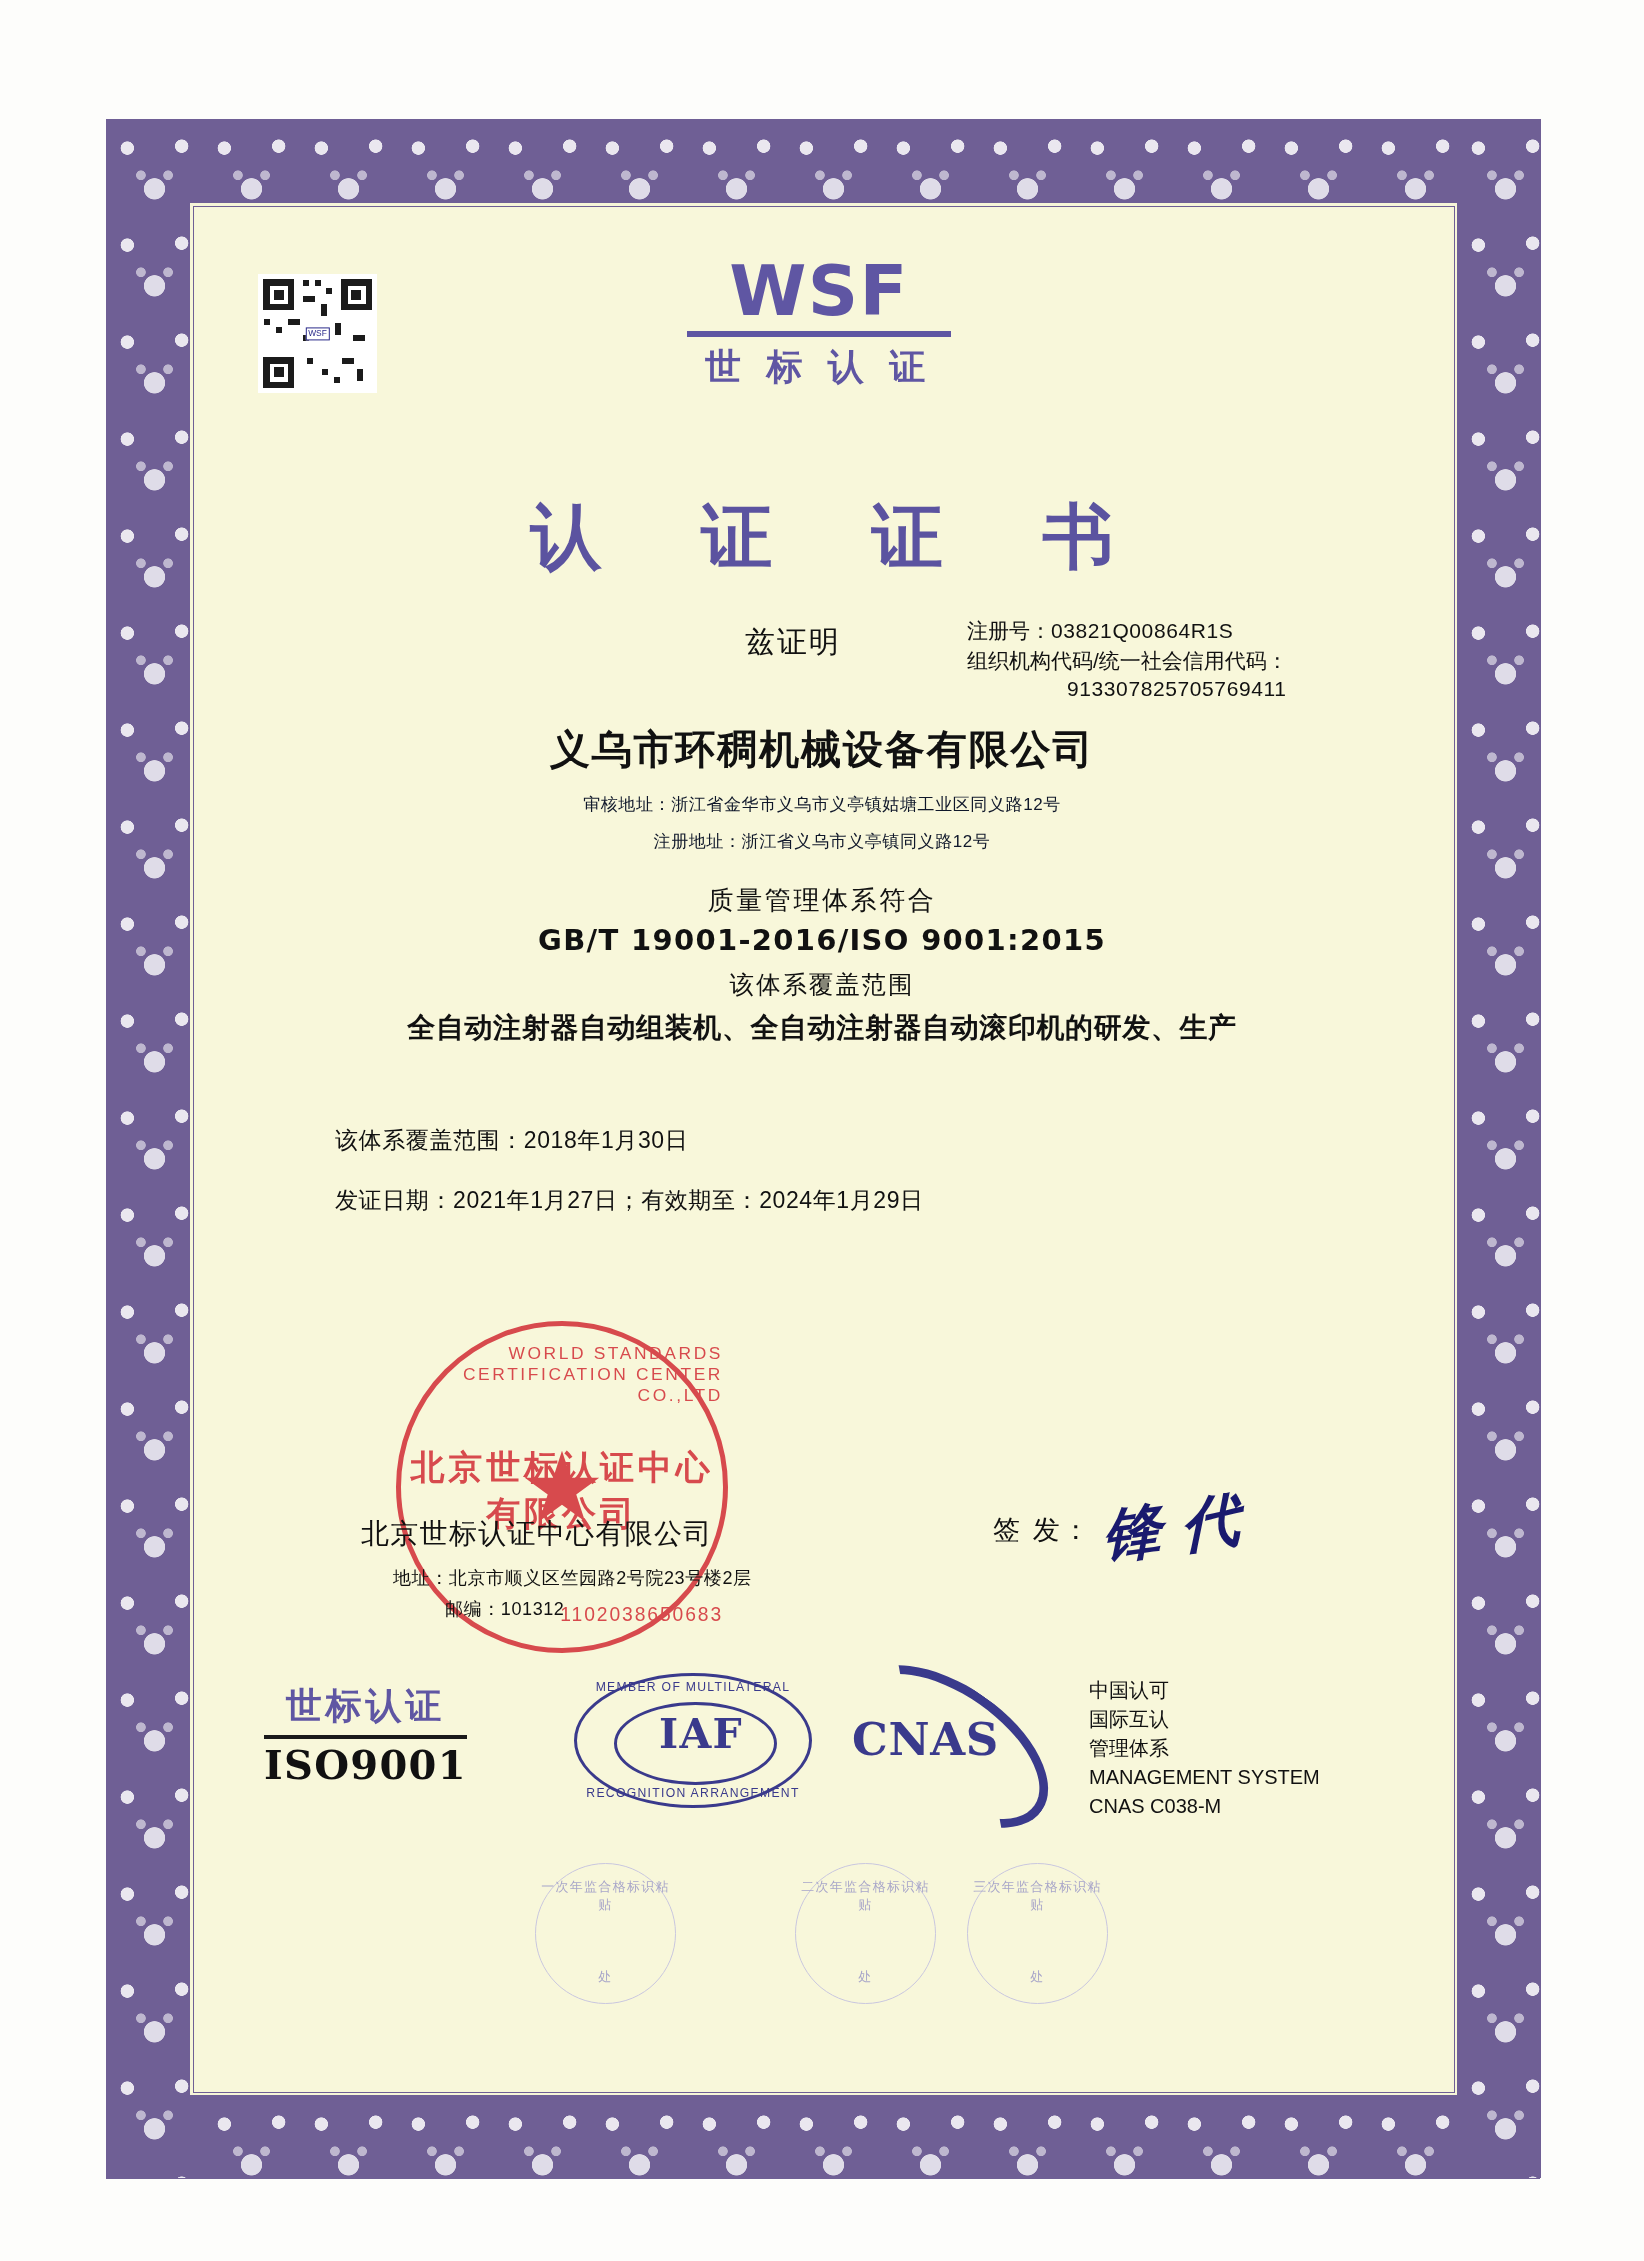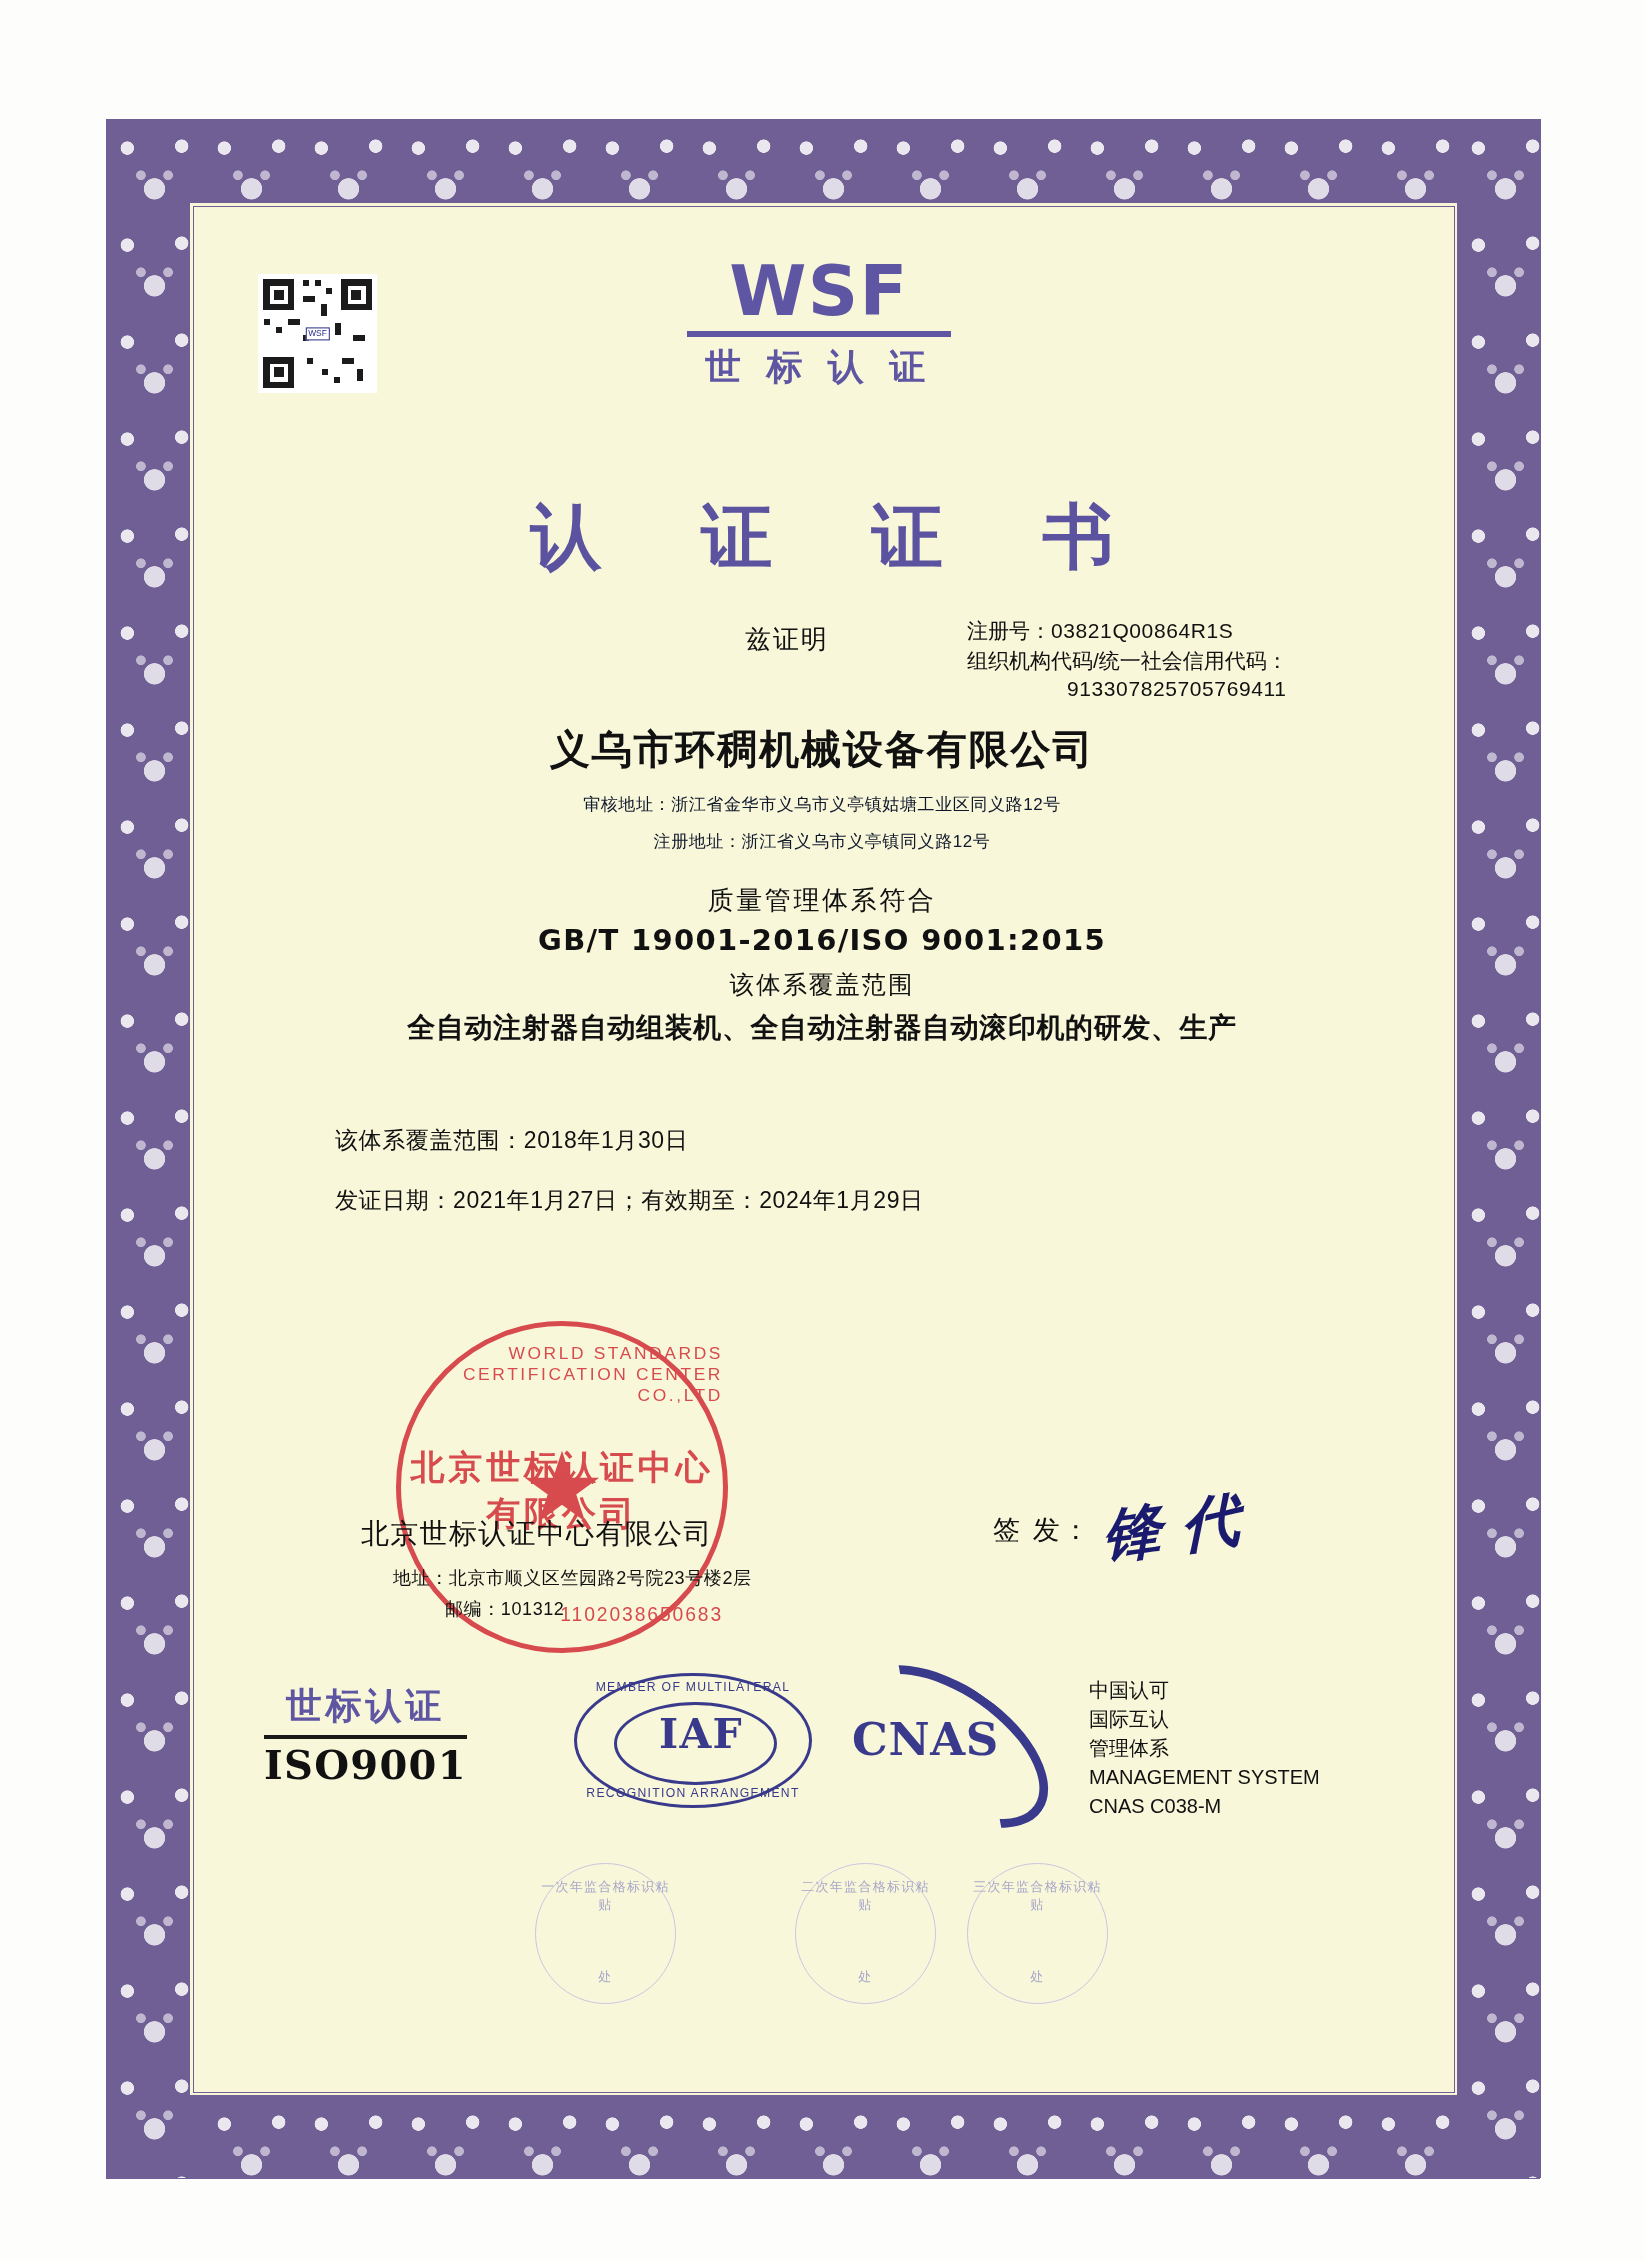--- a/index.html
+++ b/index.html
@@ -42,21 +42,21 @@
   .wsf{position:absolute;left:674px;top:255px;width:290px;text-align:center;}
   .wsf-mark{font-size:70px;font-weight:bold;letter-spacing:1.3px;color:#5f56a3;
       font-family:"DejaVu Sans",sans-serif;line-height:1.05;}
   .wsf-underline{height:5.8px;background:#5f56a3;margin:2.6px 13px 6.4px 13px;}
   .wsf-cn{font-size:36px;font-weight:bold;letter-spacing:7.7px;color:#5f56a3;}
 
   .title{position:absolute;left:0;right:0;top:490px;text-align:center;
       font-size:71px;font-weight:bold;letter-spacing:40px;color:#5b53a0;text-indent:40px;}
 
   
-  .zheng{position:absolute;left:745px;top:622px;font-size:26px;color:#111;letter-spacing:1.9px;}
+  .zheng{position:absolute;left:745px;top:622px;font-size:30px;color:#111;letter-spacing:1.9px;}
   .reg{position:absolute;left:967px;top:616px;font-size:21px;color:#111;line-height:1.45;}
   .reg .mono{font-family:"Liberation Sans",sans-serif;letter-spacing:0.6px;}
   .reg-code{position:absolute;left:1067px;top:677px;font-size:21px;color:#111;letter-spacing:0.6px;}
 
   .company{position:absolute;left:0;right:0;top:722px;text-align:center;
       font-size:40px;font-weight:bold;color:#111;letter-spacing:1.9px;}
 
   .addr{position:absolute;left:0;right:0;text-align:center;font-size:17px;color:#0f172a;letter-spacing:0.6px;}
   .addr1{top:793px;}
   .addr2{top:830px;}

